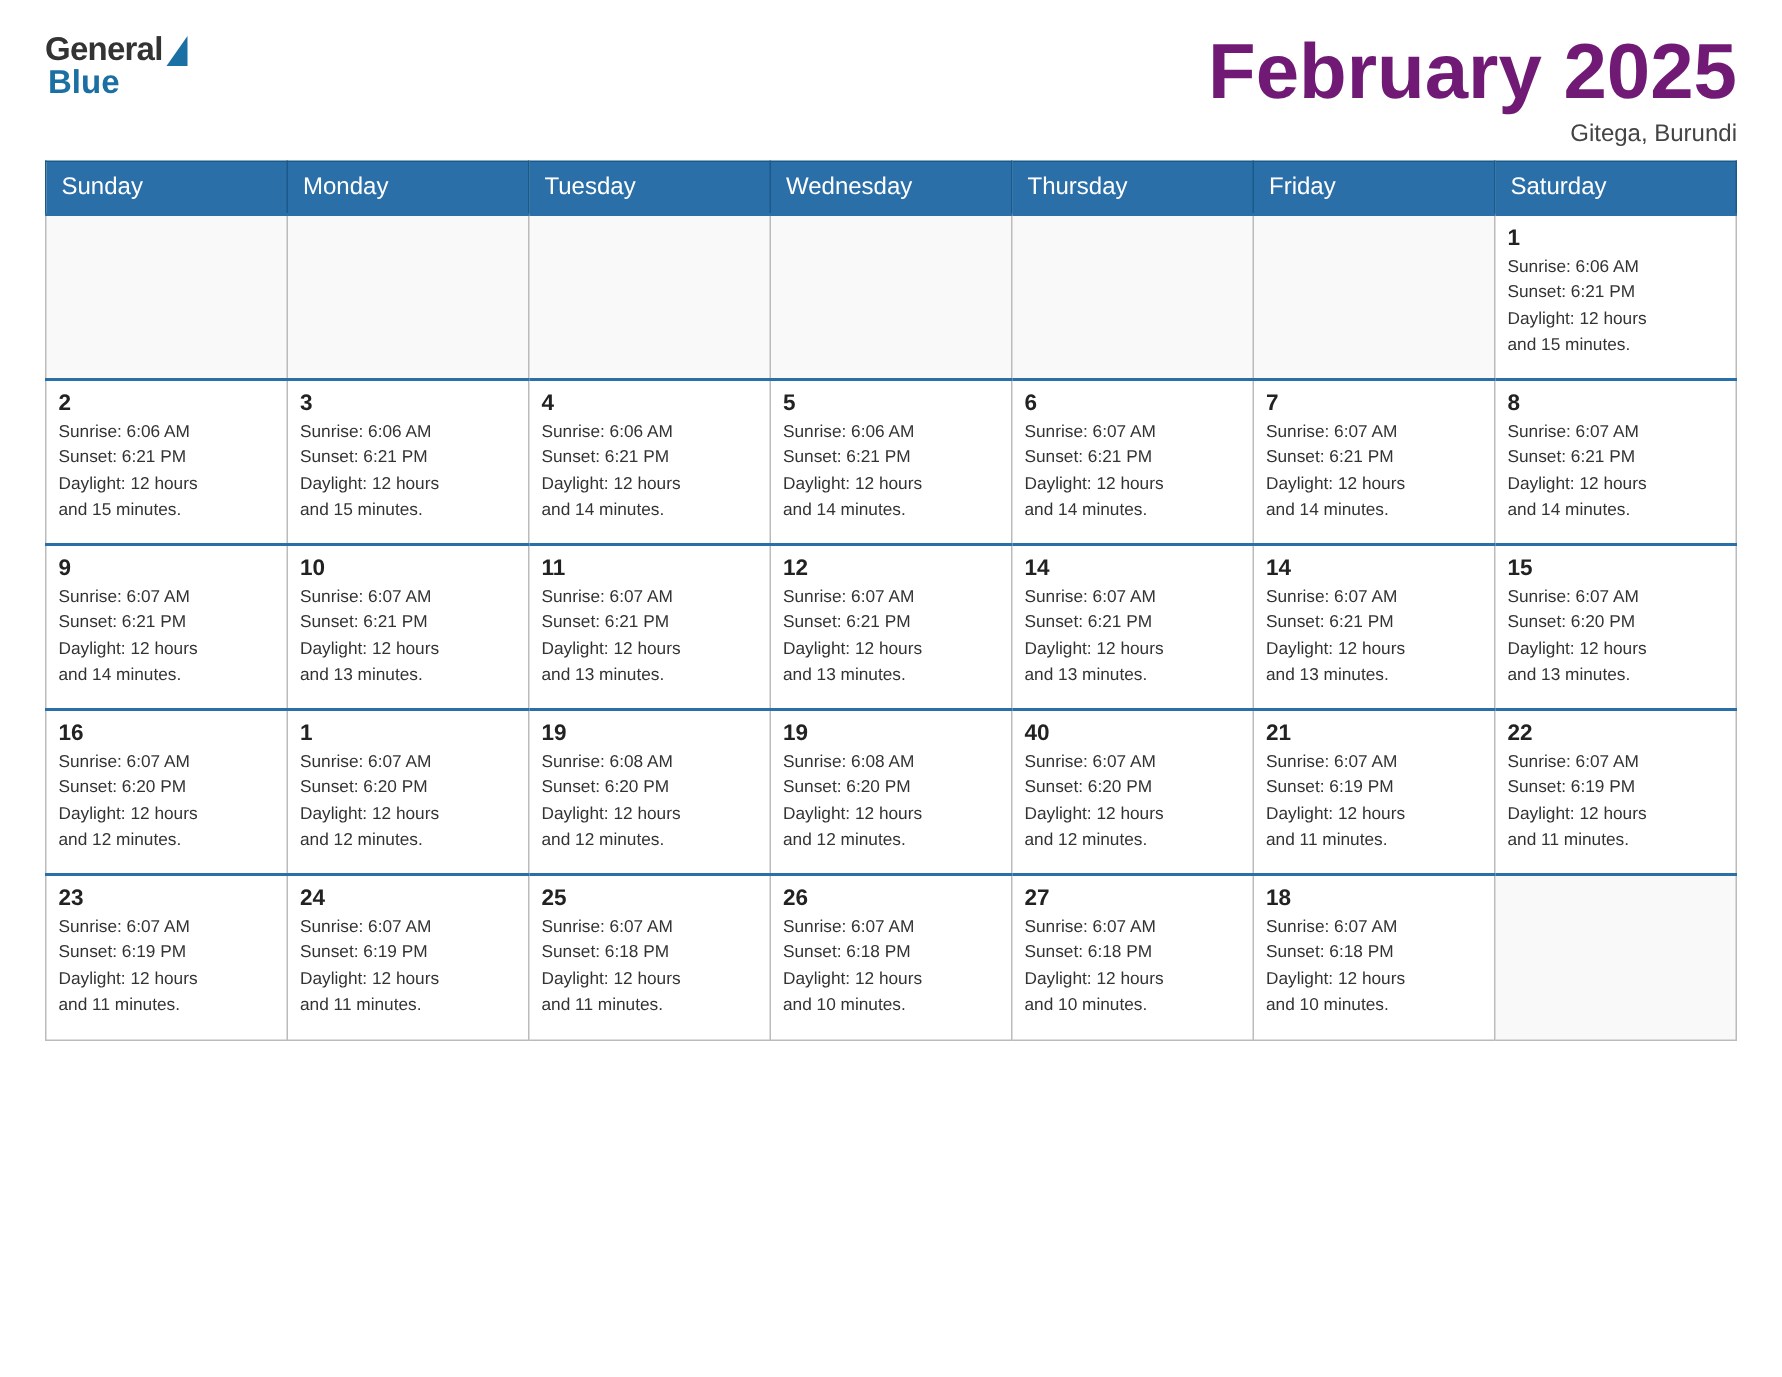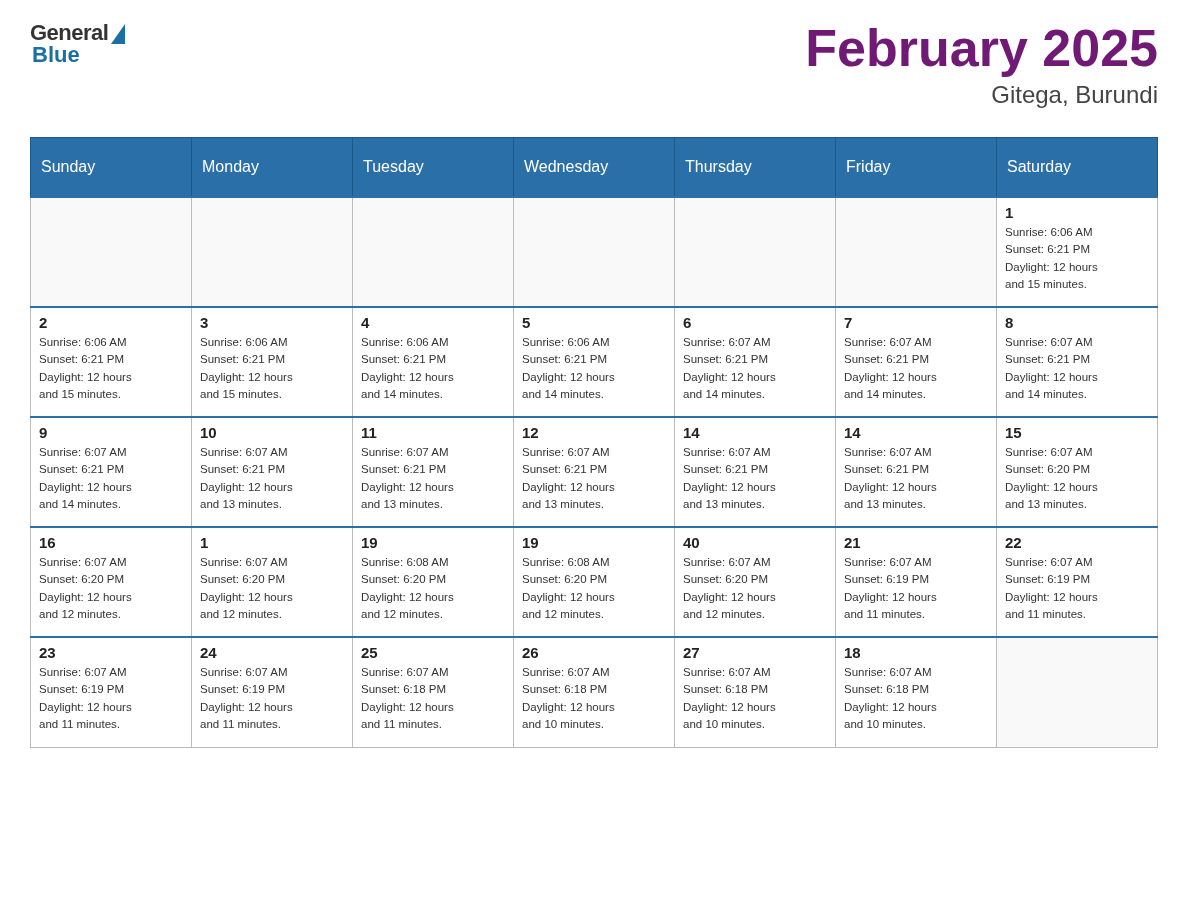--- a/index.html
+++ b/index.html
@@ -7,21 +7,21 @@
       font-family: Arial, sans-serif;
       background: #fff;
       padding: 20px 30px;
       width: 1188px;
       min-height: 918px;
     }
     .header {
       display: flex;
       justify-content: space-between;
       align-items: flex-start;
-      margin-bottom: 28px;
+      margin-bottom: 8px;
     }
     .logo {
       display: flex;
       flex-direction: column;
       align-items: flex-start;
     }
     .logo-top {
       display: flex;
       align-items: center;
     }
@@ -50,35 +50,35 @@
     .title-section {
       text-align: right;
     }
     .month-title {
       font-size: 52px;
       font-weight: bold;
       color: #701a75;
       line-height: 1.1;
     }
     .location {
-      font-size: 24px;
+      font-size: 16px;
       color: #444;
       margin-top: 4px;
     }
     .calendar {
       width: 100%;
       border-collapse: collapse;
       border: 1px solid #999;
     }
     .calendar th {
       background-color: #2a6fa8;
       color: #fff;
       font-size: 16px;
       font-weight: normal;
-      padding: 20px 10px;
+      padding: 8px 10px;
       text-align: left;
       border: 1px solid #1a5a8a;
     }
     .calendar td {
       vertical-align: top;
       border: 1px solid #bbb;
       padding: 6px 8px;
       width: calc(100% / 7);
       min-height: 110px;
       height: 110px;

